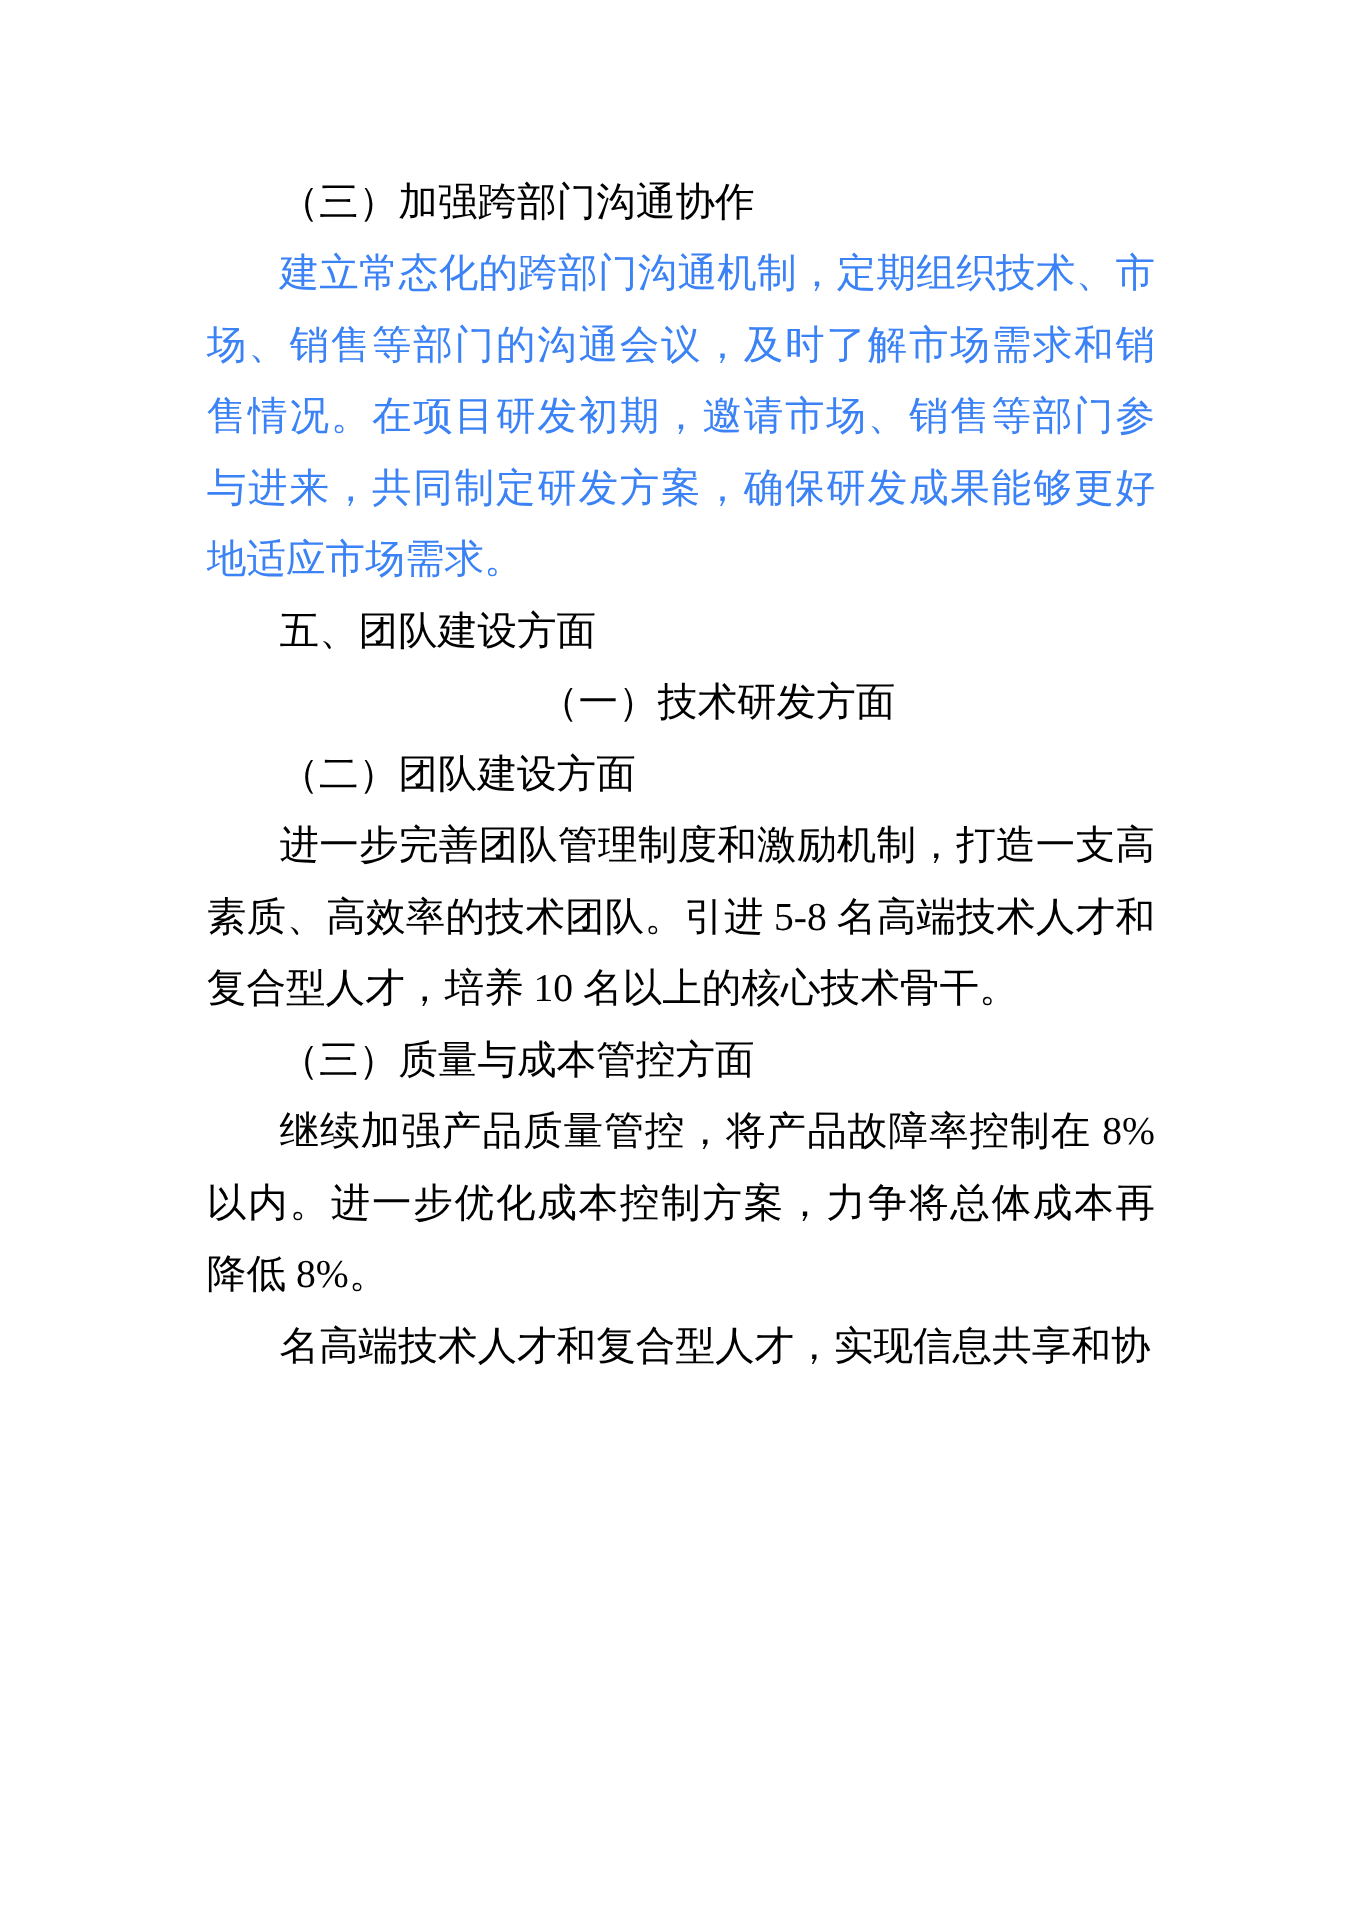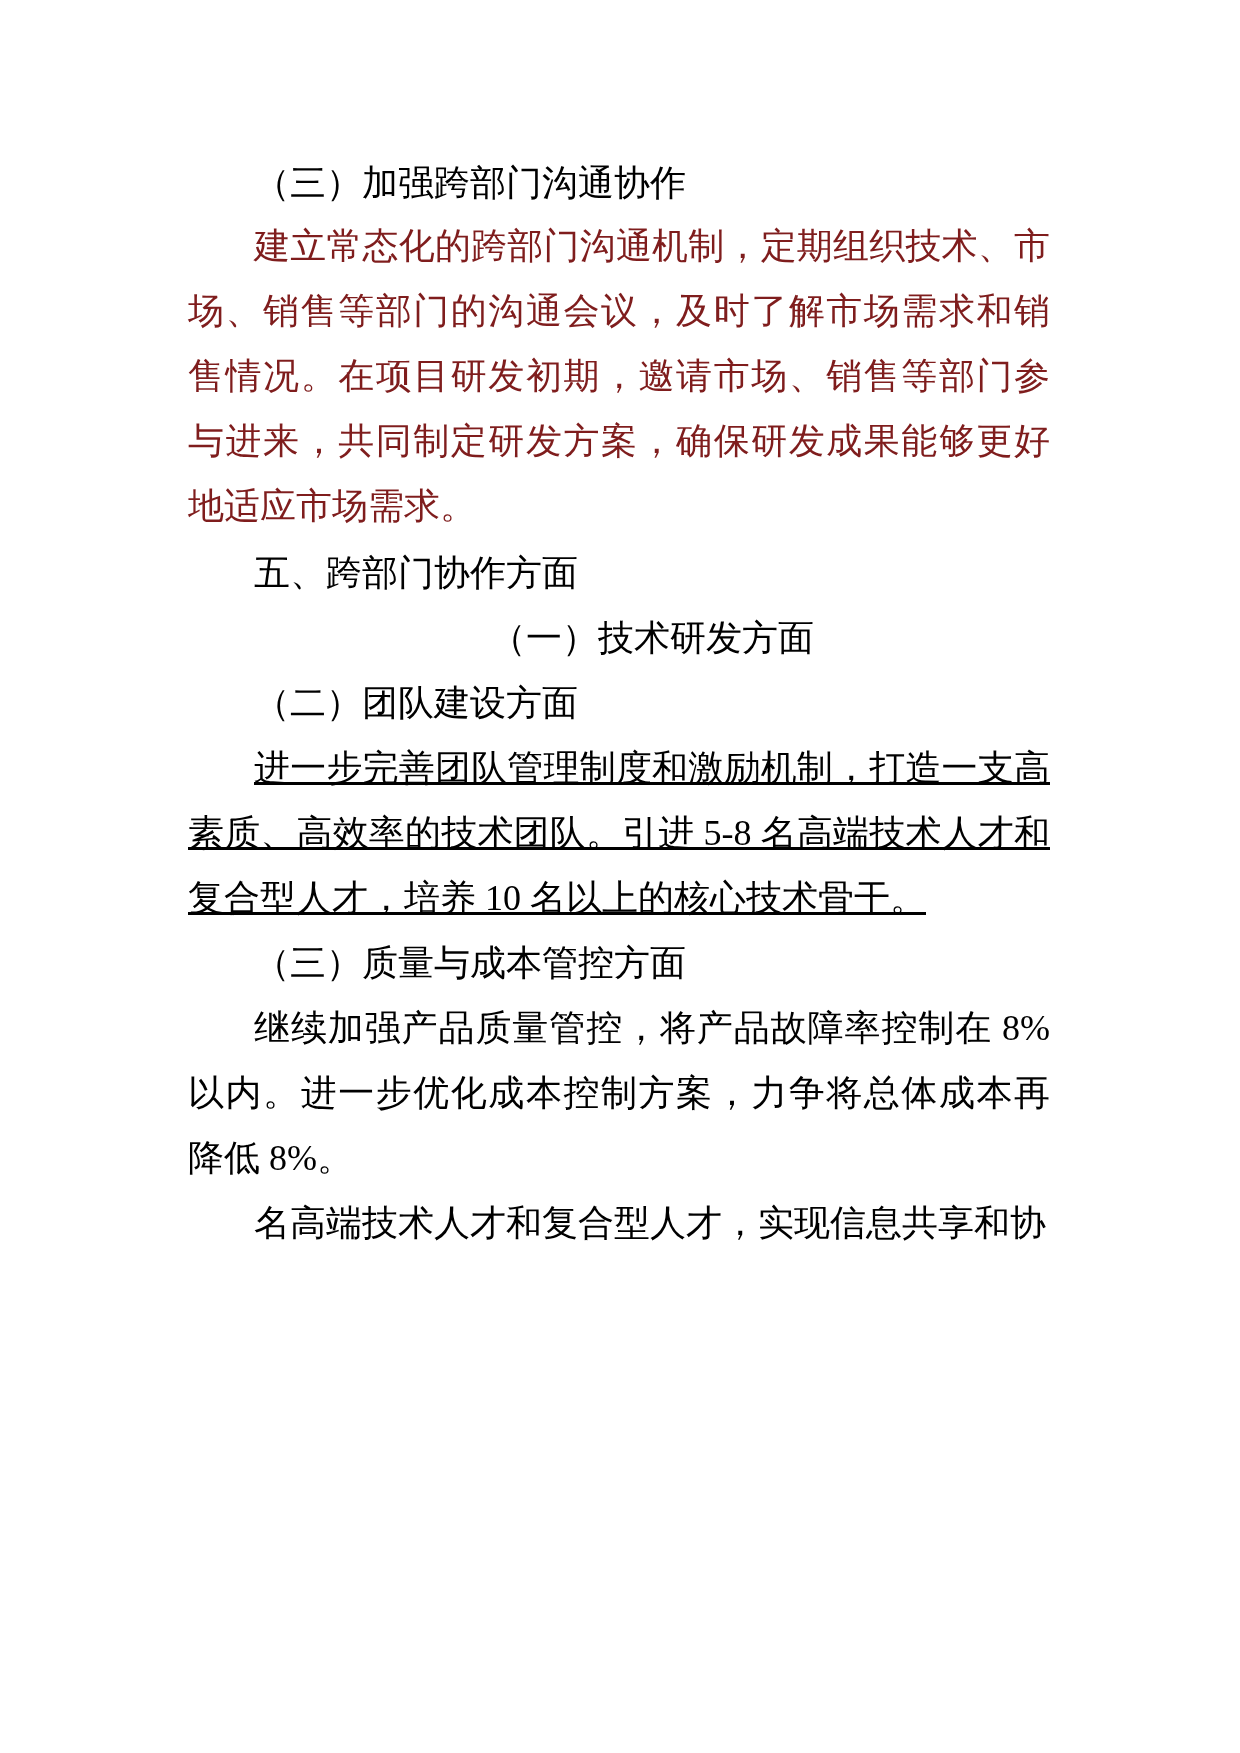--- a/index.html
+++ b/index.html
@@ -41,22 +41,22 @@
   .para.heading {
     text-align: left;
   }
 </style>
 </head>
 <body>
 
 <div class="page" style="background: rgb(255, 255, 255);">
   <div class="content" id="doc-content">
       <p class="para heading" style="color: rgb(0, 0, 0);">（三）加强跨部门沟通协作</p>
-      <p class="para body" style="color: #7f1d1d; font-family: Liberation Mono, monospace;">建立常态化的跨部门沟通机制，定期组织技术、市场、销售等部门的沟通会议，及时了解市场需求和销售情况。在项目研发初期，邀请市场、销售等部门参与进来，共同制定研发方案，确保研发成果能够更好地适应市场需求。</p>
-      <p class="para heading" style="color: rgb(0, 0, 0);">五、跨部门协作方面</p>
+      <p class="para body" style="color: #3b82f6;">建立常态化的跨部门沟通机制，定期组织技术、市场、销售等部门的沟通会议，及时了解市场需求和销售情况。在项目研发初期，邀请市场、销售等部门参与进来，共同制定研发方案，确保研发成果能够更好地适应市场需求。</p>
+      <p class="para heading" style="color: rgb(0, 0, 0);">五、团队建设方面</p>
       <p class="para heading" style="color: rgb(0, 0, 0); text-align: center;">（一）技术研发方面</p>
       <p class="para heading" style="color: #000000;">（二）团队建设方面</p>
-      <p class="para body" style="color: rgb(0, 0, 0); text-decoration: underline;">进一步完善团队管理制度和激励机制，打造一支高素质、高效率的技术团队。引进 5-8 名高端技术人才和复合型人才，培养 10 名以上的核心技术骨干。</p>
+      <p class="para body" style="color: rgb(0, 0, 0);">进一步完善团队管理制度和激励机制，打造一支高素质、高效率的技术团队。引进 5-8 名高端技术人才和复合型人才，培养 10 名以上的核心技术骨干。</p>
       <p class="para heading" style="color: rgb(0, 0, 0);">（三）质量与成本管控方面</p>
       <p class="para body" style="color: rgb(0, 0, 0);">继续加强产品质量管控，将产品故障率控制在 8%以内。进一步优化成本控制方案，力争将总体成本再降低 8%。</p>
       <p class="para body" style="color: rgb(0, 0, 0);">名高端技术人才和复合型人才，实现信息共享和协</p>
     </div>
 </div>
 
 </body></html>

